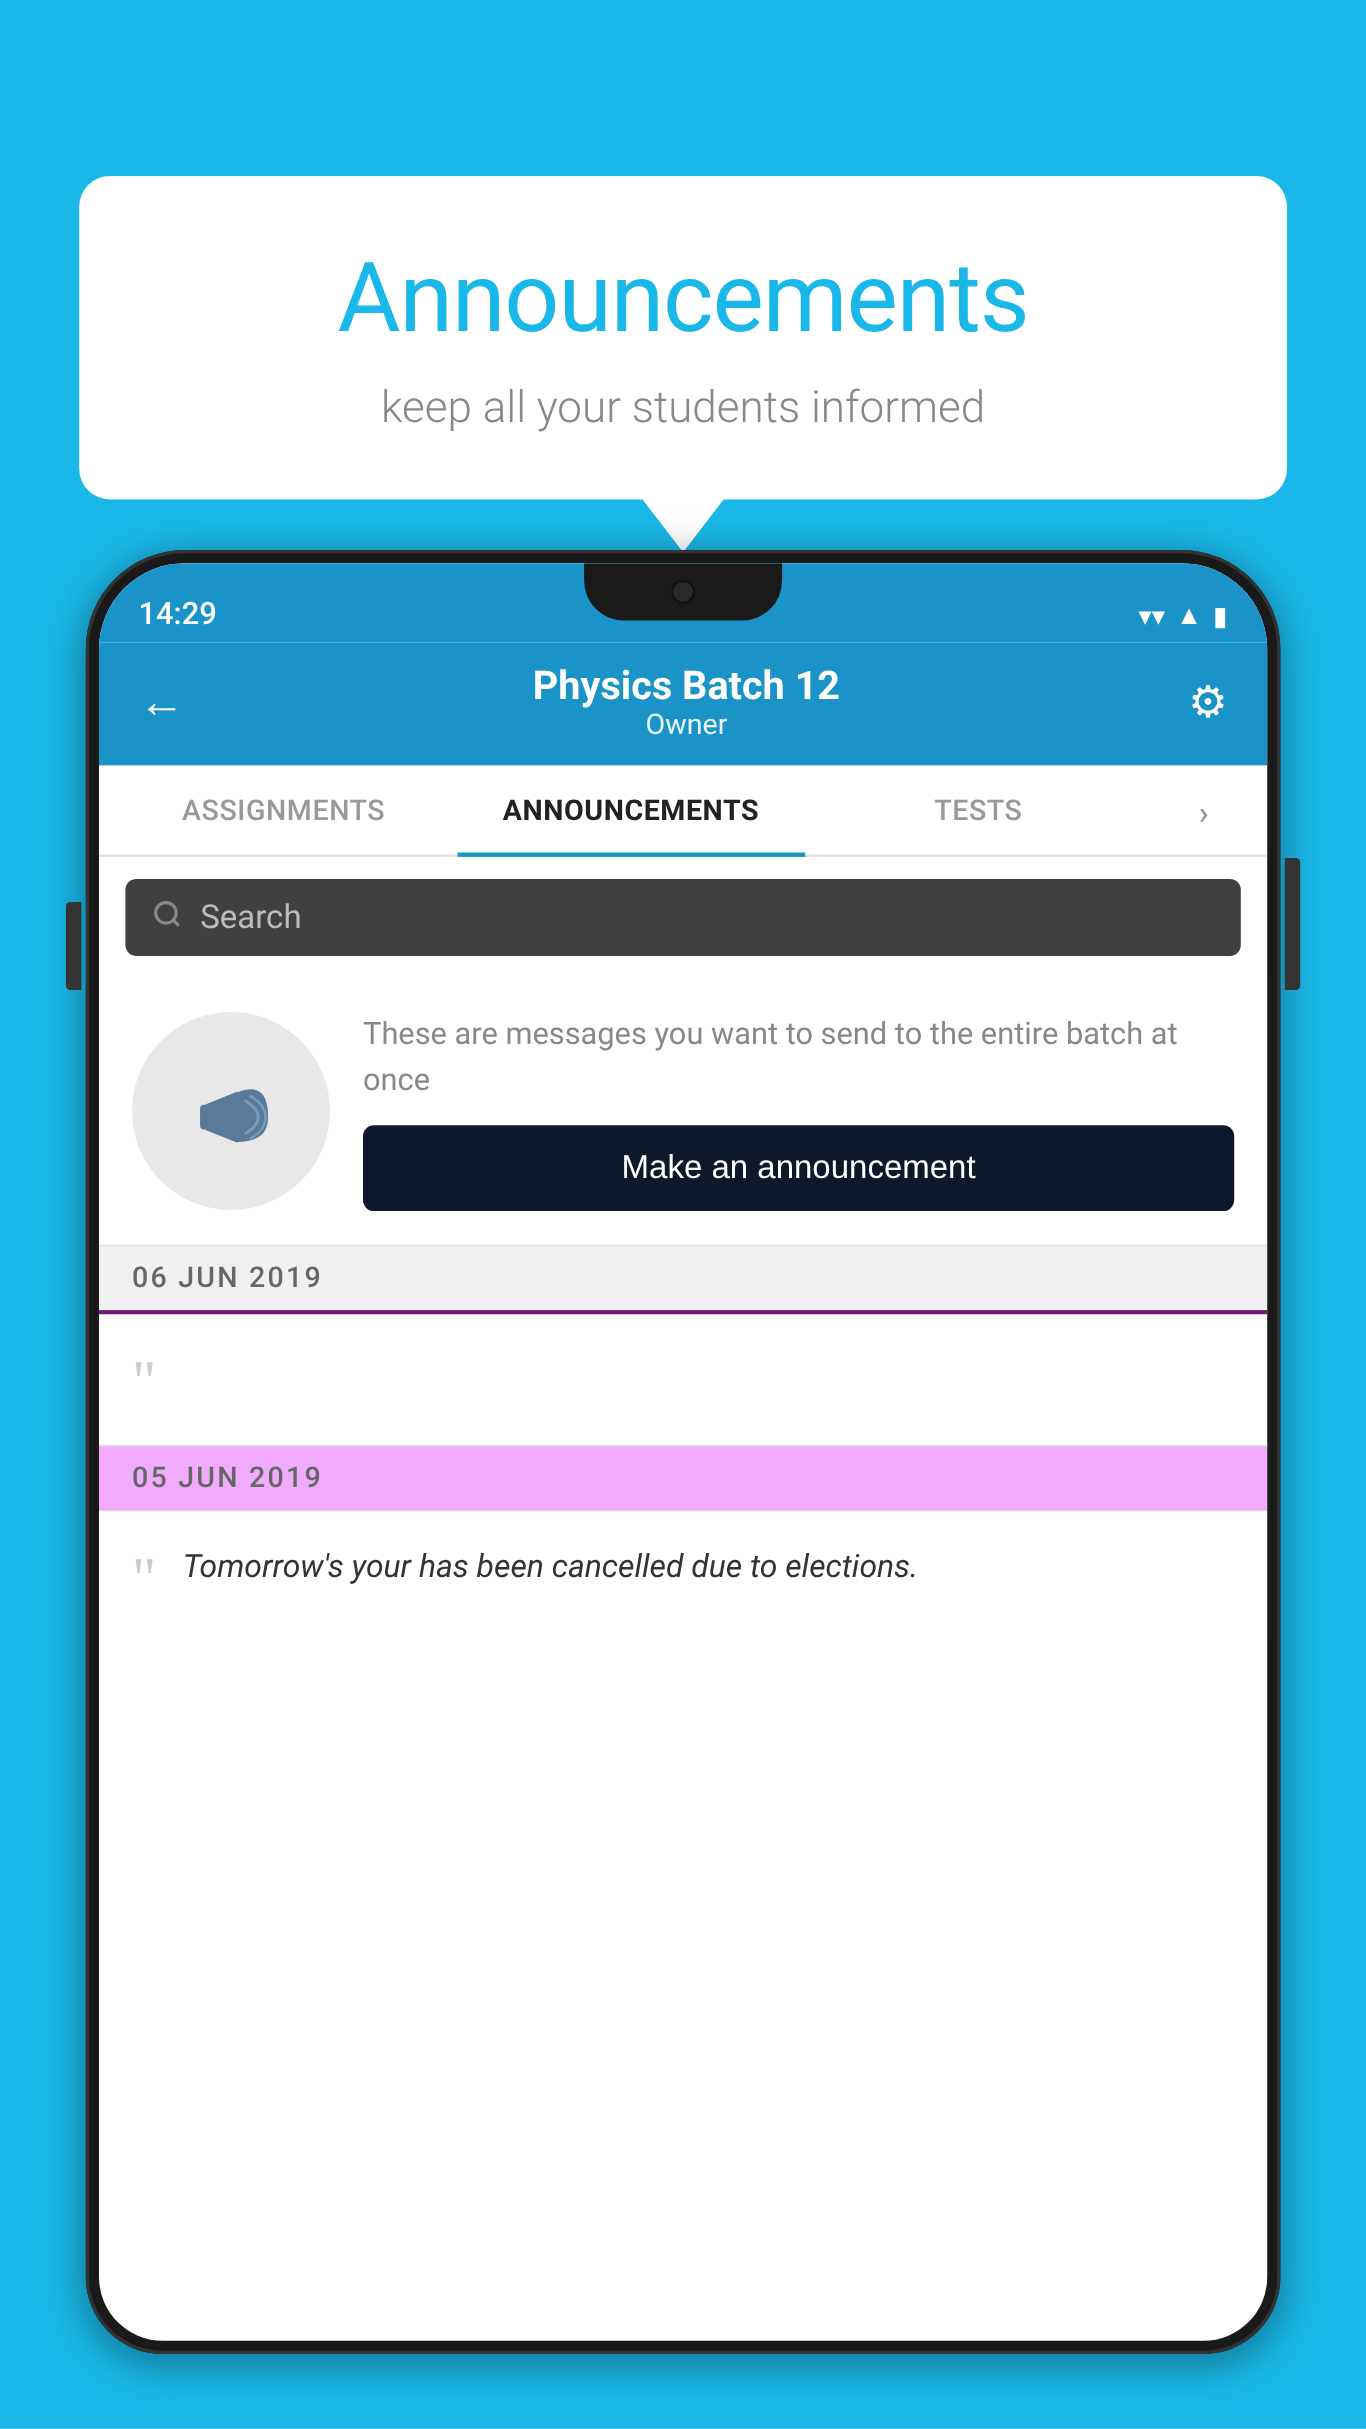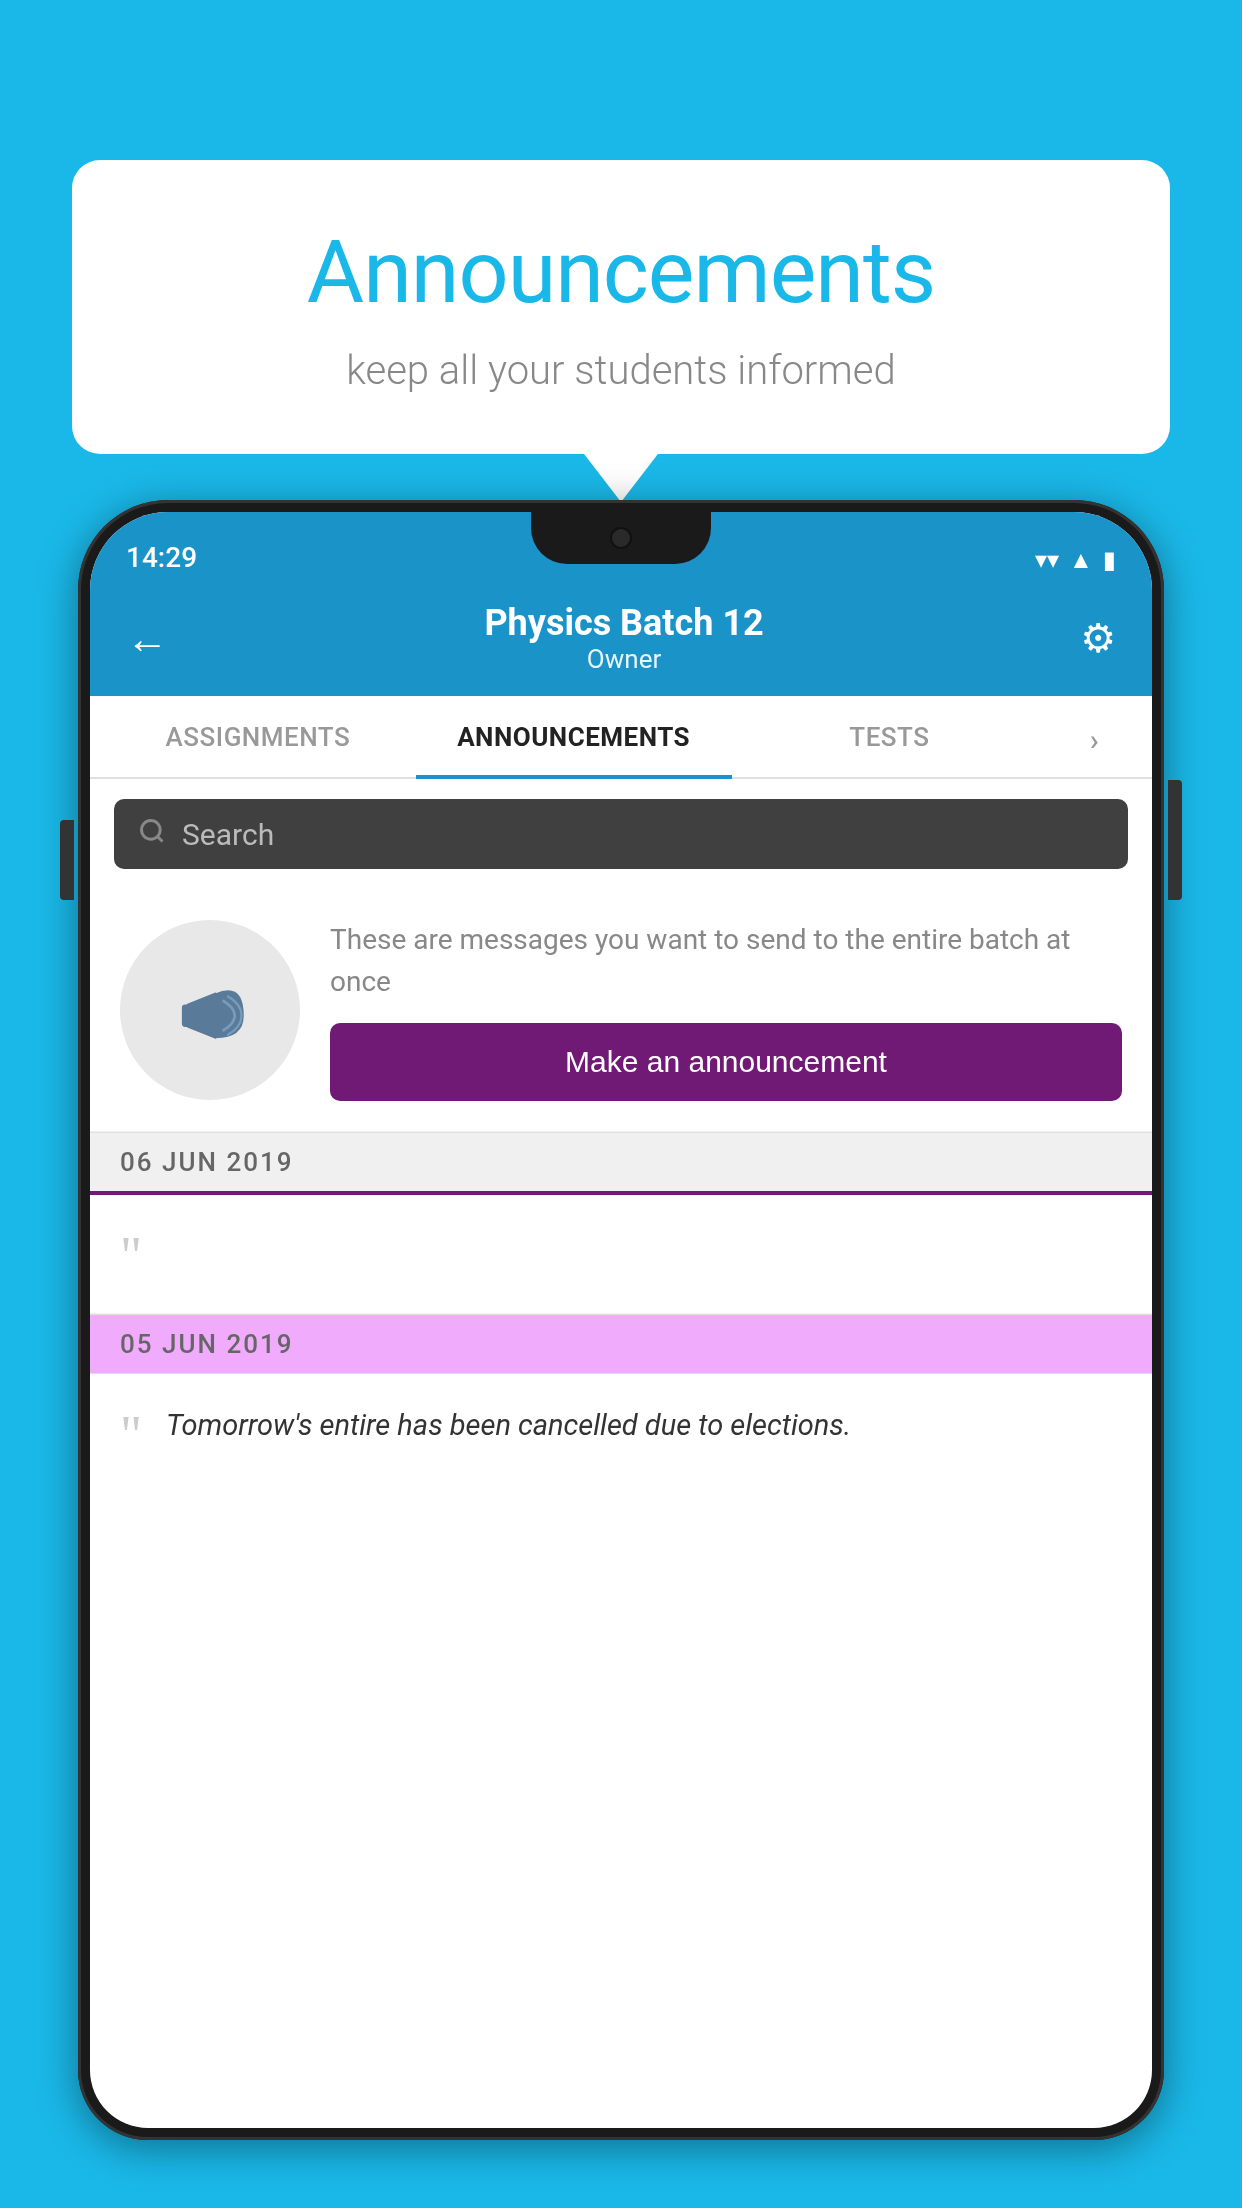--- a/index.html
+++ b/index.html
@@ -276,21 +276,21 @@
     }
 
     .promo-text {
       font-size: 28px;
       color: #888;
       line-height: 1.5;
       margin-bottom: 20px;
     }
 
     .make-announcement-btn {
-      background: #701a75;
+      background: #0f172a;
       color: white;
       border: none;
       border-radius: 10px;
       padding: 22px 36px;
       font-size: 30px;
       font-weight: 500;
       cursor: pointer;
       width: 100%;
     }
 
@@ -459,19 +459,19 @@
         <div class="quote-icon">"</div>
       </div>
 
       <div class="date-separator-2">
         <span>05  JUN  2019</span>
       </div>
 
       <div class="announcement-item-2">
         <div class="quote-icon">"</div>
         <div class="announcement-content">
-          <div class="announcement-text">Tomorrow's entire has been cancelled due to elections.</div>
+          <div class="announcement-text">Tomorrow's your has been cancelled due to elections.</div>
         </div>
       </div>
 
     </div>
   </div>
 </div>
 
 </body></html>

